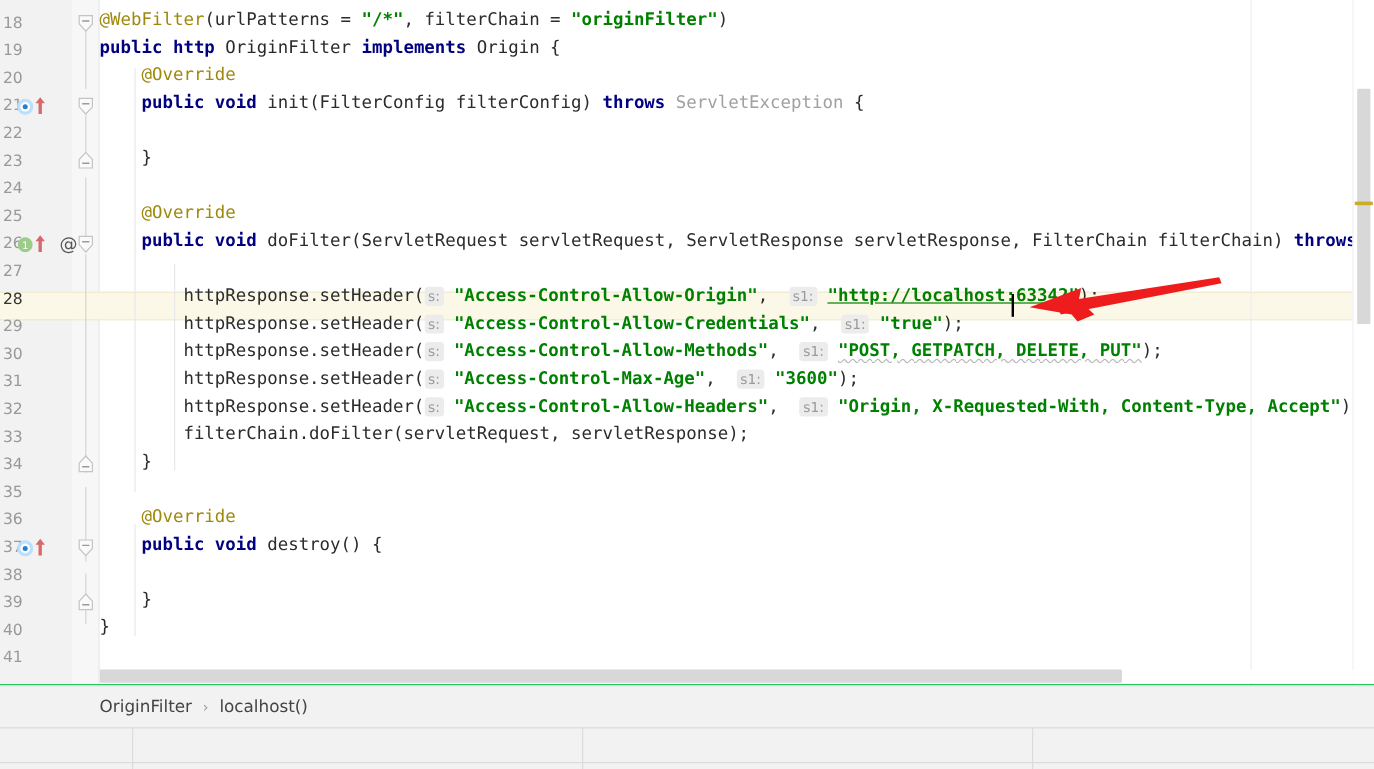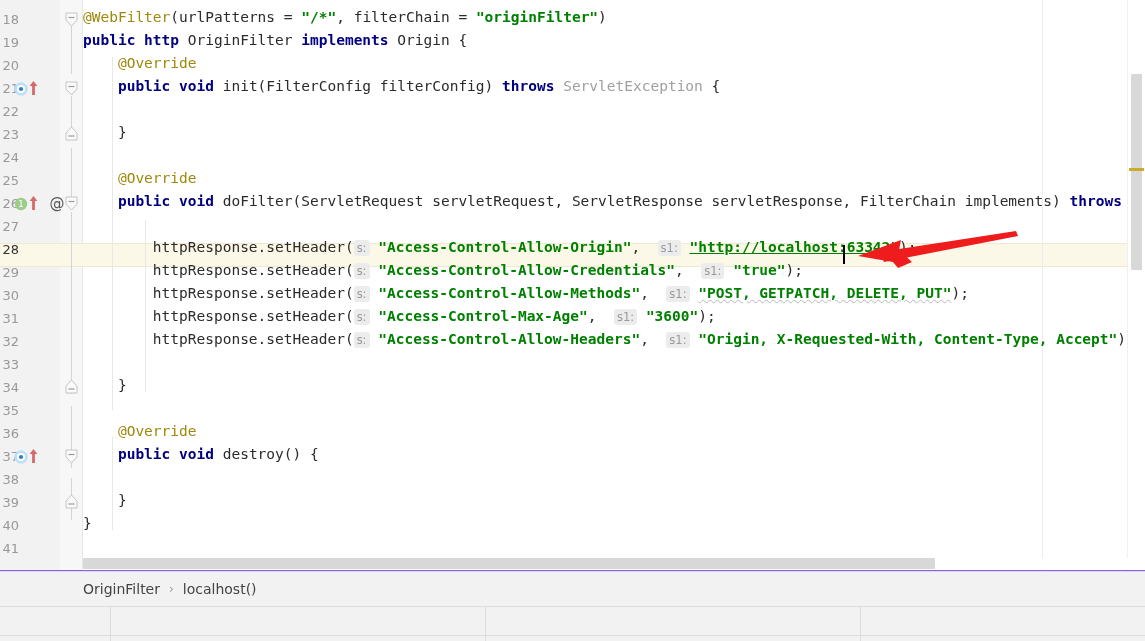--- a/index.html
+++ b/index.html
@@ -3,21 +3,21 @@
 <meta charset="utf-8">
 <style>
   html,body{margin:0;padding:0;}
   body{
     width:1145px;height:641px;
     background:#ffffff;
     font-family:"DejaVu Sans Mono","Liberation Mono",monospace;
     overflow:hidden;
     -webkit-font-smoothing:antialiased;
   }
-  .ide{position:relative;width:1145px;height:641px;overflow:hidden;background:#8b5cf6;text-decoration:underline;}
+  .ide{position:relative;width:1145px;height:641px;overflow:hidden;background:#22c55e;text-decoration:underline;}
 
   
   .editor{
     position:absolute;left:0;top:0;width:1145px;height:570px;
     background:#ffffff;overflow:hidden;
   }
 
   
   .gutter-bg{
     position:absolute;left:0;top:0;width:60px;height:570px;
@@ -275,26 +275,27 @@
       </div>
     <div class="rows" id="code-rows">
         <div class="row" style="top: 6px;"><span class="txt"><span class="anno">@WebFilter</span><span class="plain">(urlPatterns = </span><span class="str">"/*"</span><span class="plain">, filterChain = </span><span class="str">"originFilter"</span><span class="plain">)</span></span></div>
         <div class="row" style="top: 29px;"><span class="txt"><span class="kw">public http </span><span class="plain">OriginFilter </span><span class="kw">implements </span><span class="plain">Origin {</span></span></div>
         <div class="row" style="top: 52px;"><span class="txt"><span class="anno">    @Override</span></span></div>
         <div class="row" style="top: 75px; text-align: center;"><span class="txt"><span class="plain">    </span><span class="kw">public void </span><span class="plain">init(FilterConfig filterConfig) </span><span class="kw">throws </span><span class="dim">ServletException</span><span class="plain"> {</span></span></div>
         <div class="row" style="top: 98px;"><span class="txt"></span></div>
         <div class="row" style="top: 121px;"><span class="txt"><span class="plain">    }</span></span></div>
         <div class="row" style="top: 144px;"><span class="txt"></span></div>
         <div class="row" style="top: 167px;"><span class="txt"><span class="anno">    @Override</span></span></div>
-        <div class="row" style="top: 190px;"><span class="txt"><span class="plain">    </span><span class="kw">public void </span><span class="plain">doFilter(ServletRequest servletRequest, ServletResponse servletResponse, FilterChain implements) </span><span class="kw">throws </span><span class="plain">IOExceptio</span></span></div>
+        <div class="row" style="top: 190px;"><span class="txt"><span class="plain">    </span><span class="kw">public void </span><span class="plain">doFilter(ServletRequest servletRequest, ServletResponse servletResponse, FilterChain filterChain) </span><span class="kw">throws </span><span class="plain">IOExceptio</span></span></div>
         <div class="row" style="top: 236px;"><span class="txt"><span class="plain">        httpResponse.setHeader(</span><span class="hint">s:</span> <span class="str">"Access-Control-Allow-Origin"</span><span class="plain">,  </span><span class="hint">s1:</span> <span class="strl">"http://localhost:63342"</span><span class="plain">);</span></span></div>
         <div class="row" style="top: 259px;"><span class="txt"><span class="plain">        httpResponse.setHeader(</span><span class="hint">s:</span> <span class="str">"Access-Control-Allow-Credentials"</span><span class="plain">,  </span><span class="hint">s1:</span> <span class="str">"true"</span><span class="plain">);</span></span></div>
         <div class="row" style="top: 282px;"><span class="txt"><span class="plain">        httpResponse.setHeader(</span><span class="hint">s:</span> <span class="str">"Access-Control-Allow-Methods"</span><span class="plain">,  </span><span class="hint">s1:</span> <span class="str typo">"POST, GETPATCH, DELETE, PUT"</span><span class="plain">);</span></span></div>
         <div class="row" style="top: 305px;"><span class="txt"><span class="plain">        httpResponse.setHeader(</span><span class="hint">s:</span> <span class="str">"Access-Control-Max-Age"</span><span class="plain">,  </span><span class="hint">s1:</span> <span class="str">"3600"</span><span class="plain">);</span></span></div>
         <div class="row" style="top: 328px;"><span class="txt"><span class="plain">        httpResponse.setHeader(</span><span class="hint">s:</span> <span class="str">"Access-Control-Allow-Headers"</span><span class="plain">,  </span><span class="hint">s1:</span> <span class="str">"Origin, X-Requested-With, Content-Type, Accept"</span><span class="plain">);</span></span></div>
+        <div class="row" style="top: 351px;"><span class="txt"><span class="plain">        filterChain.doFilter(servletRequest, servletResponse);</span></span></div>
         <div class="row" style="top: 374px;"><span class="txt"><span class="plain">    }</span></span></div>
         <div class="row" style="top: 397px;"><span class="txt"></span></div>
         <div class="row" style="top: 420px;"><span class="txt"><span class="anno">    @Override</span></span></div>
         <div class="row" style="top: 443px;"><span class="txt"><span class="plain">    </span><span class="kw">public void </span><span class="plain">destroy() {</span></span></div>
         <div class="row" style="top: 466px;"><span class="txt"></span></div>
         <div class="row" style="top: 489px;"><span class="txt"><span class="plain">    }</span></span></div>
         <div class="row" style="top: 512px;"><span class="txt"><span class="plain">}</span></span></div>
         <div class="row" style="top: 535px;"><span class="txt"></span></div>
       </div>
 

